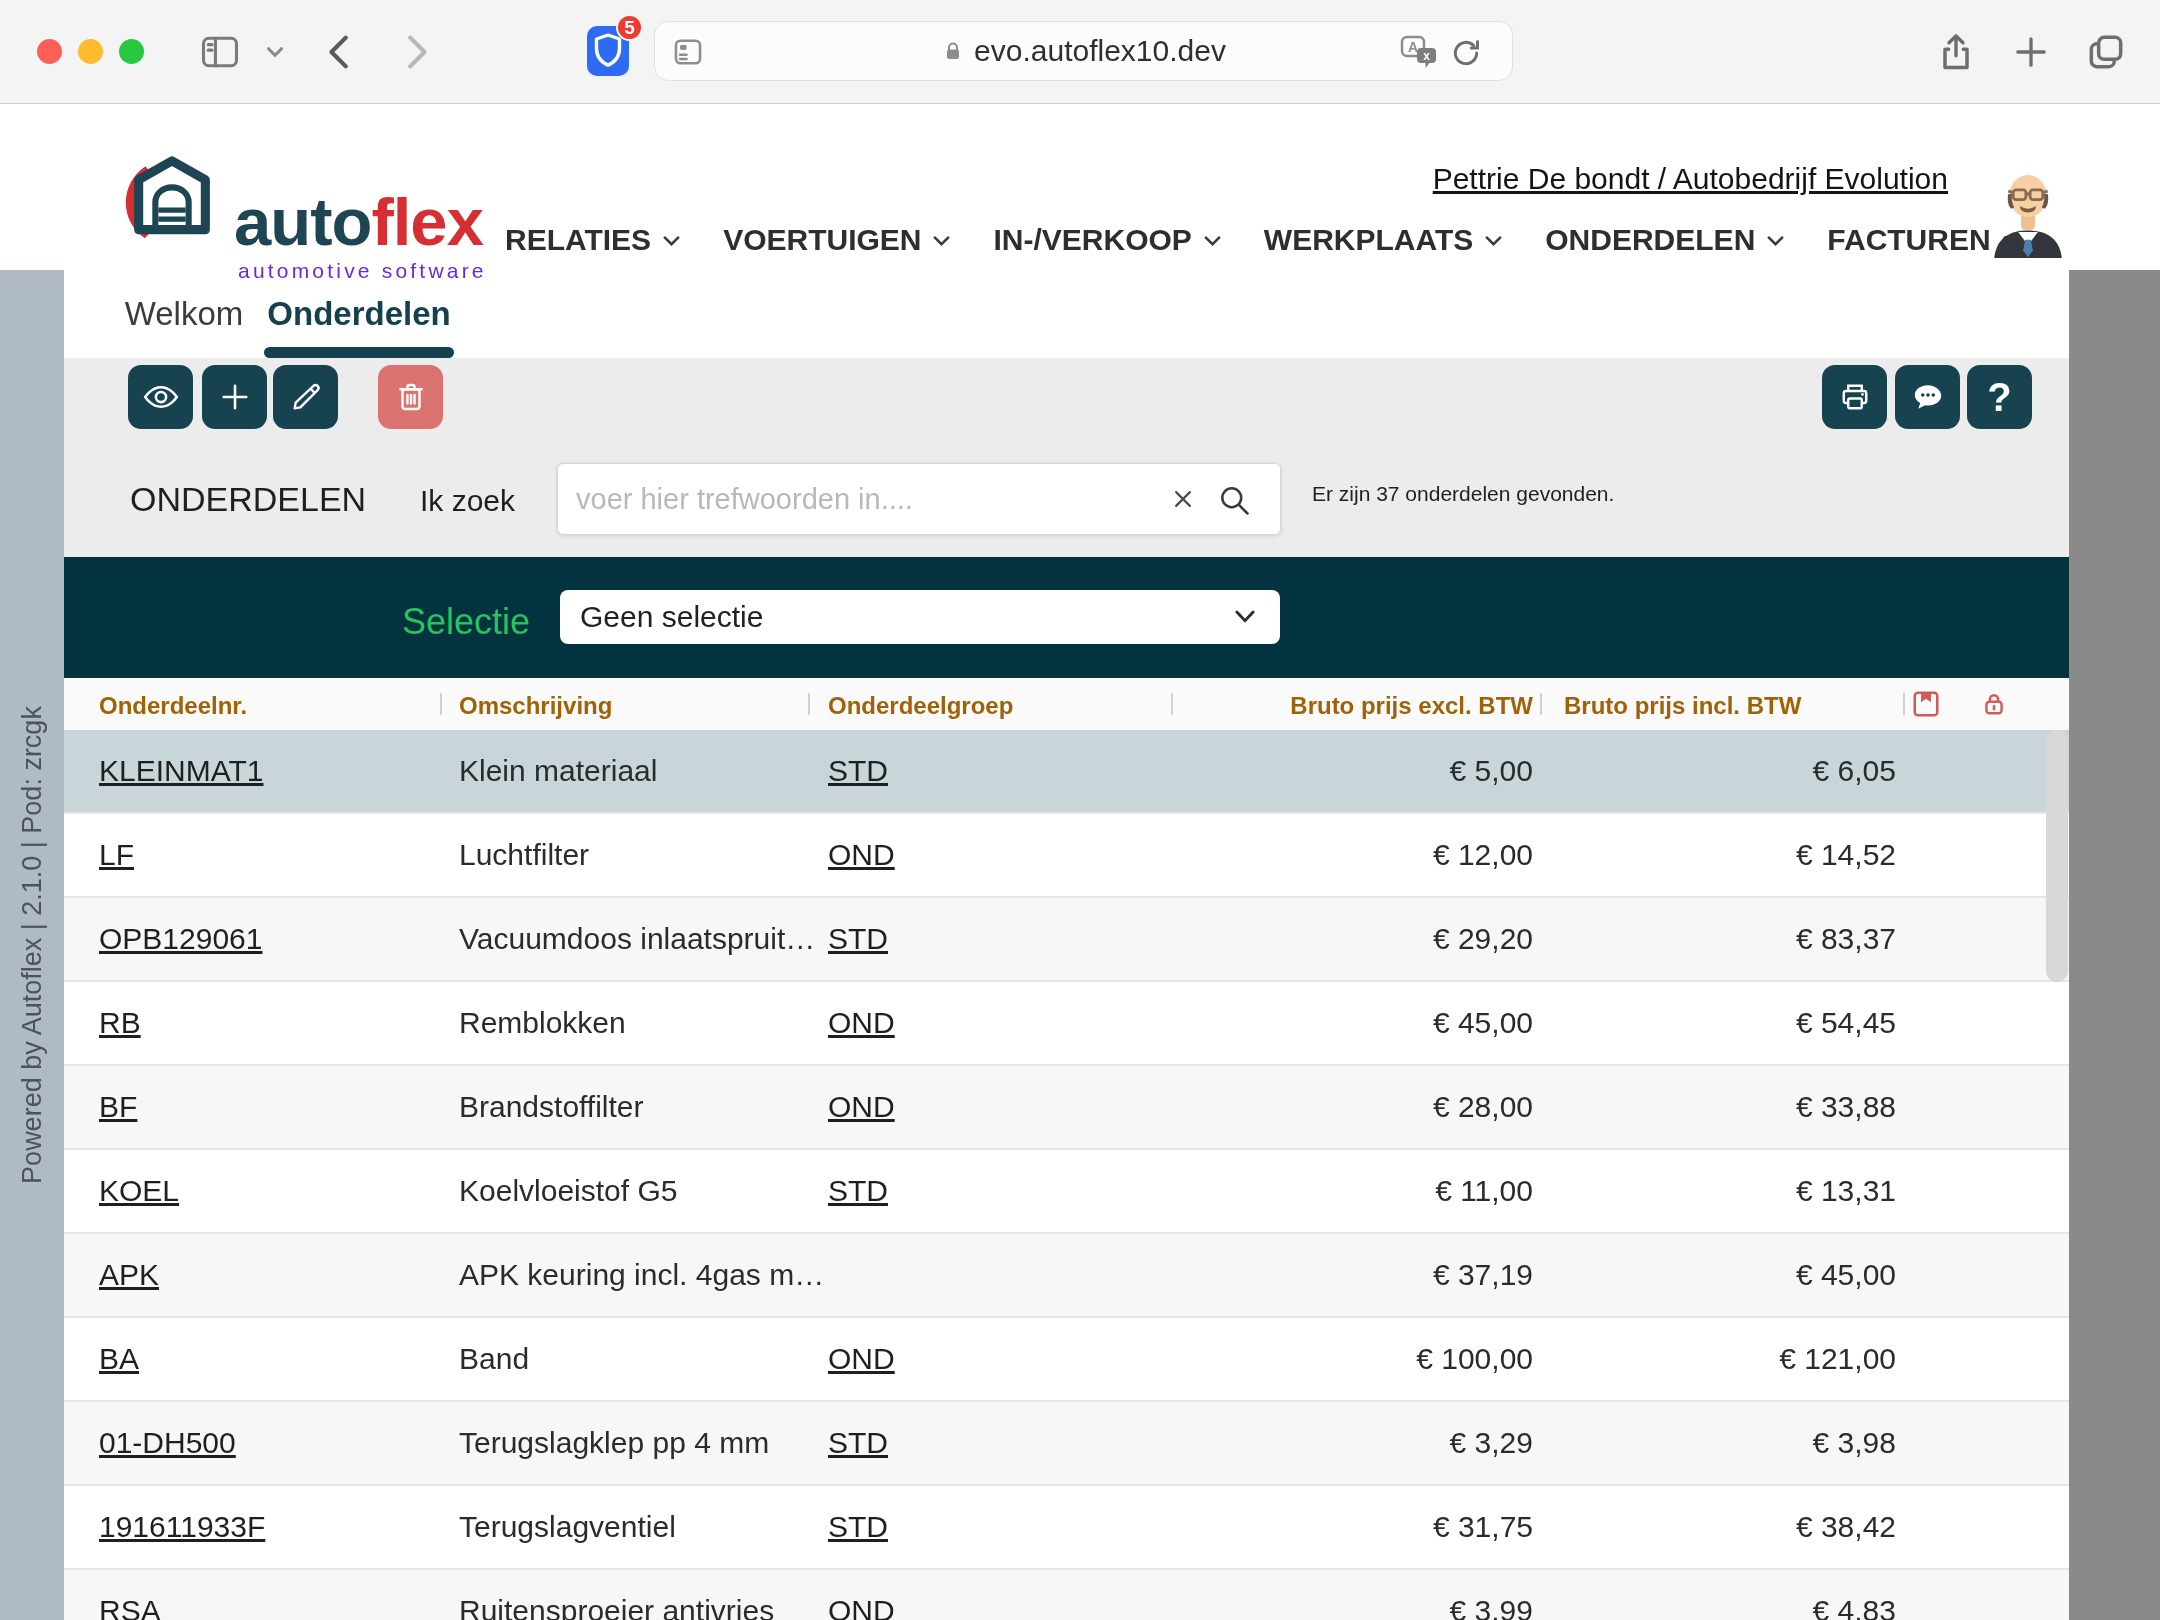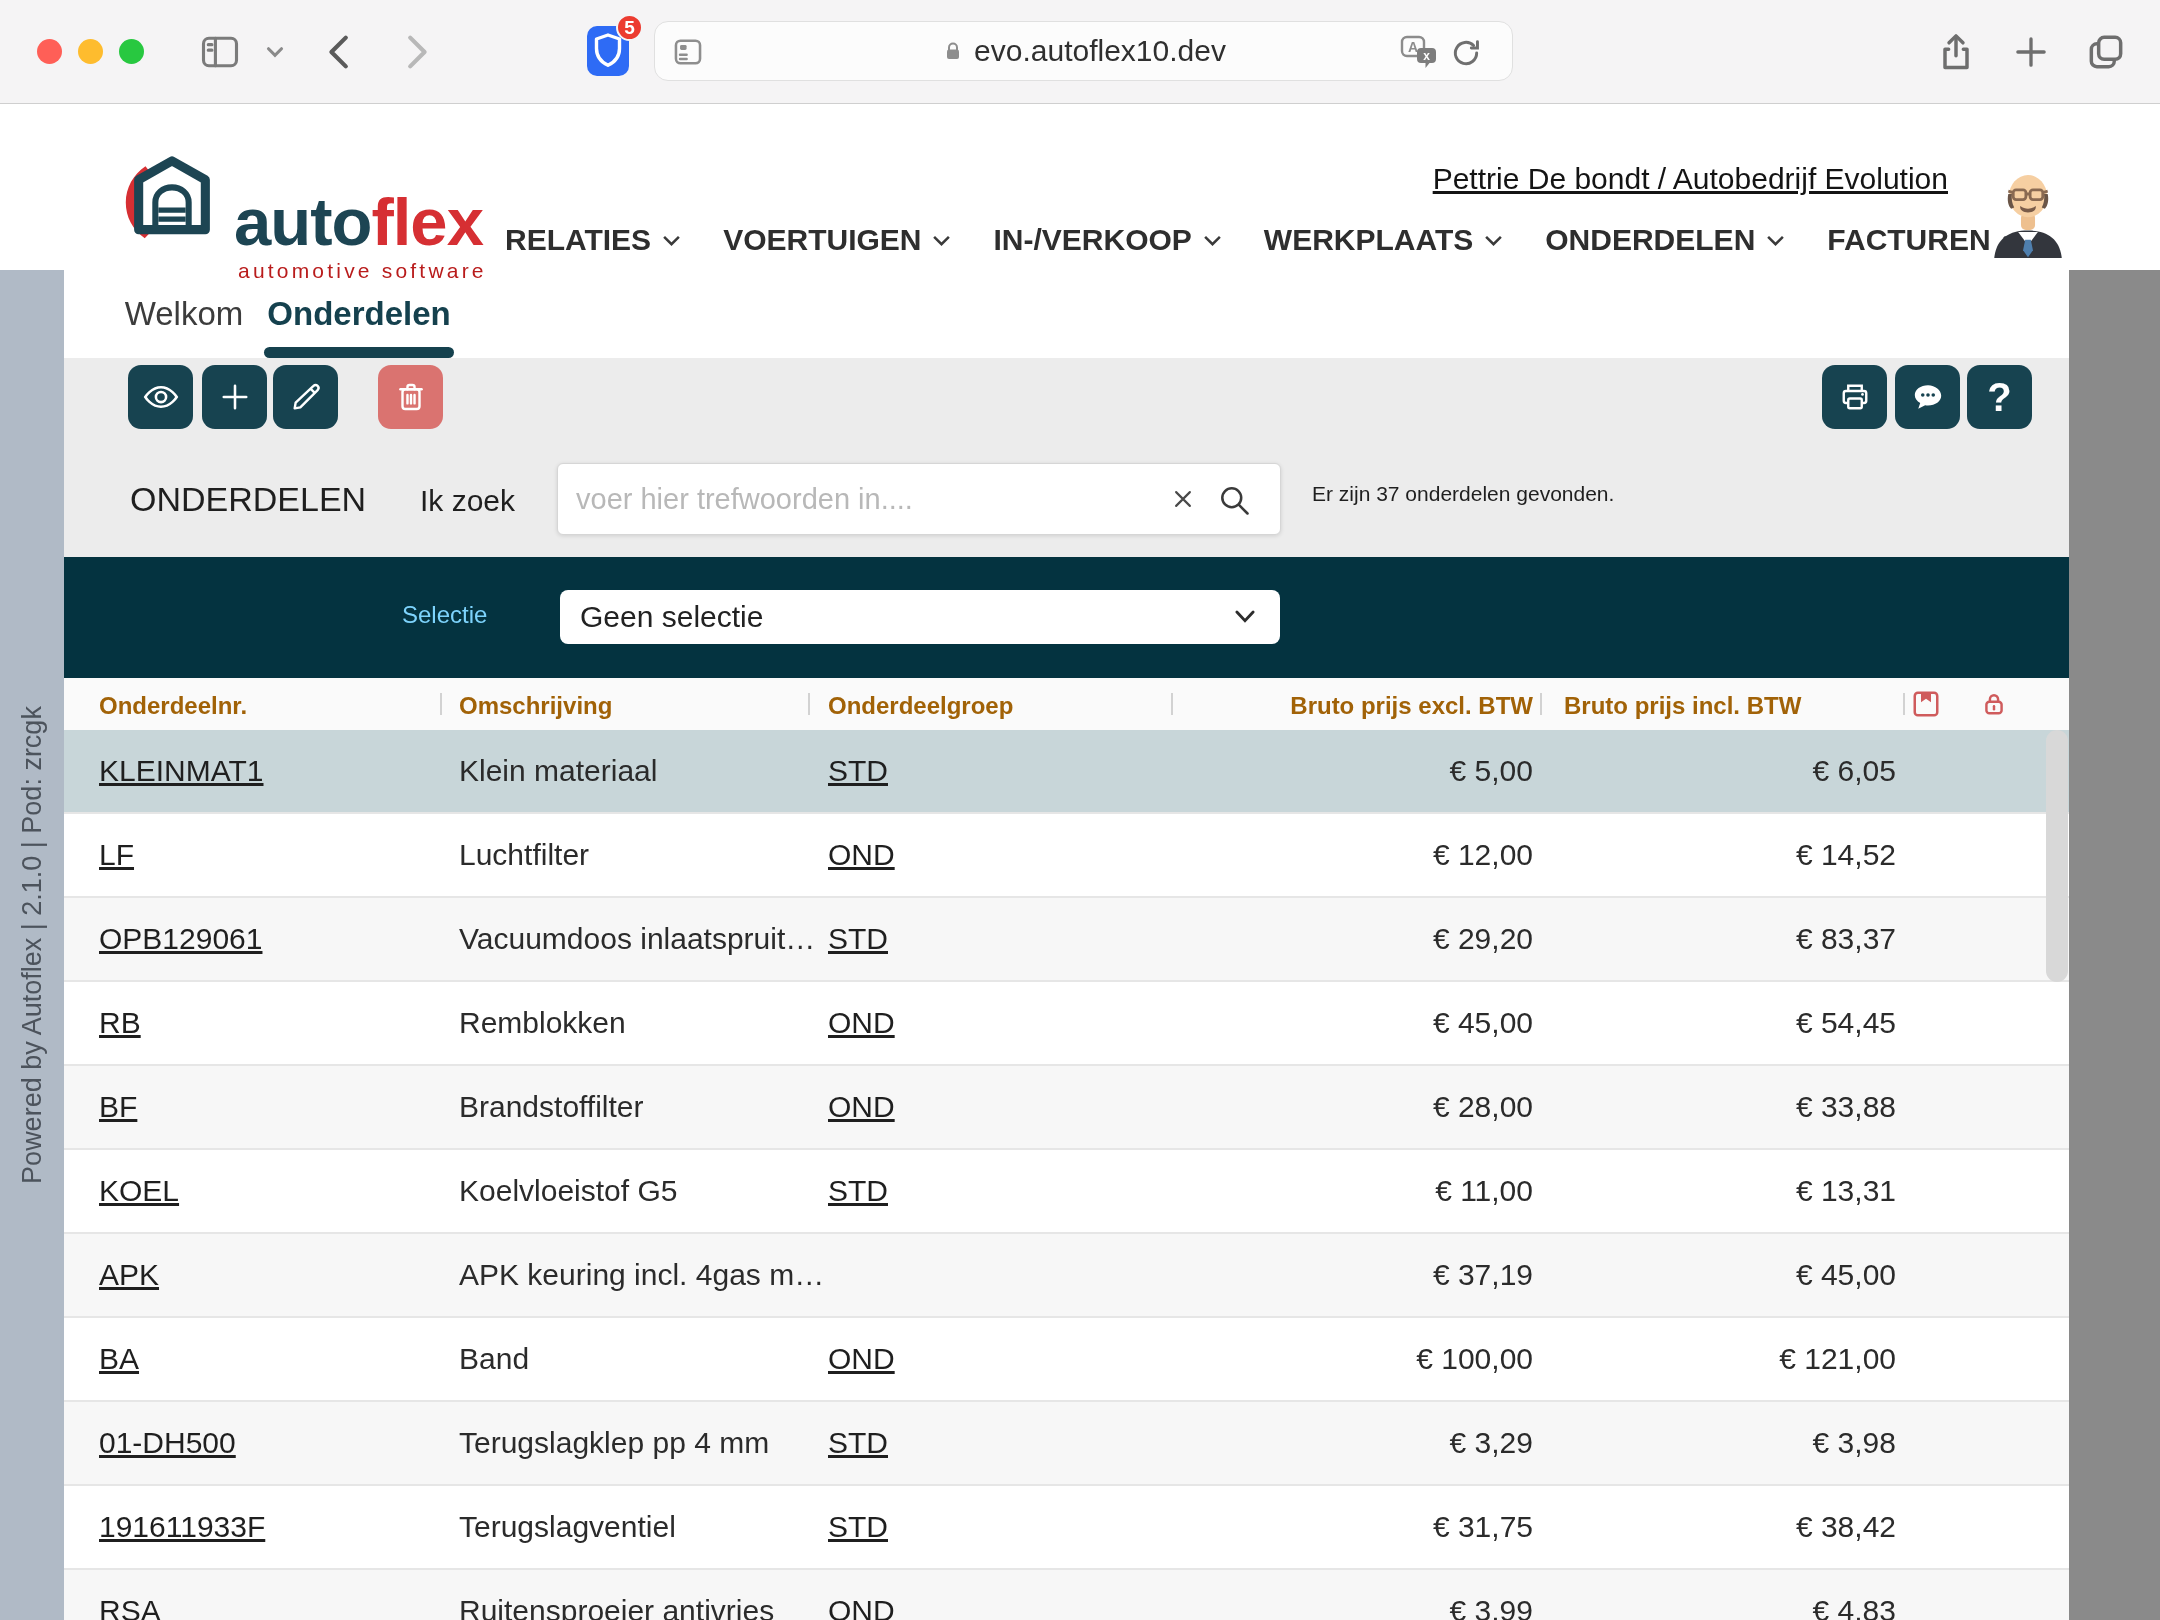--- a/index.html
+++ b/index.html
@@ -21,21 +21,21 @@
   .page-icon{position:absolute;left:16px;top:13px}
   .urlcenter{position:absolute;inset:0;display:flex;align-items:center;justify-content:center;gap:9px;font-size:30px;color:#2f2f2f}
   .translate-ic{position:absolute;right:74px;top:13px}
   .reload-ic{position:absolute;right:30px;top:15px}
 
   
   .pageheader{position:absolute;top:104px;left:0;width:2160px;height:166px;background:#fff;z-index:10}
   .logo{position:absolute;left:122px;top:42px;display:flex;gap:12px}
   .logotext .word{font-size:67px;font-weight:700;letter-spacing:-1px;line-height:1;margin-top:42px}
   .lt-auto{color:#1d4553}.lt-flex{color:#d62f33}
-  .tagline{font-size:21px;color:#b91c1c;letter-spacing:3.2px;margin-top:4px;margin-left:4px}
+  .tagline{font-size:21px;color:#6d28d9;letter-spacing:3.2px;margin-top:4px;margin-left:4px}
   .mainnav{position:absolute;left:505px;top:112px;height:48px;display:flex;align-items:center;gap:42px;
            font-weight:700;font-size:30px;color:#2e2e2e}
   .navitem{display:flex;align-items:center;gap:11px;cursor:pointer}
   .userlink{position:absolute;right:212px;top:58px;font-size:30px;color:#141414;text-decoration:underline}
   .avatar{position:absolute;left:1983px;top:62px;width:90px;height:94px}
 
   
   .leftstrip{position:absolute;left:0;top:270px;width:64px;height:1350px;background:#b0bac6;z-index:5}
   .vtext{position:absolute;left:50%;top:50%;transform:translate(-50%,-50%) rotate(-90deg);
          white-space:nowrap;font-size:27px;color:#4c535c}
@@ -58,21 +58,21 @@
   .searchbox{position:absolute;left:493px;top:105px;width:724px;height:72px;background:#fff;border:1px solid #d6d6d6;
              border-radius:6px;box-sizing:border-box;box-shadow:0 1px 4px rgba(0,0,0,.12)}
   .searchbox input{width:100%;height:100%;border:none;outline:none;background:transparent;padding:0 110px 0 18px;
                    font-size:29px;color:#333;font-family:"Liberation Sans",sans-serif;box-sizing:border-box}
   .searchbox input::placeholder{color:#b8b8b8}
   .clear-ic{position:absolute;right:82px;top:20px;cursor:pointer}
   .mag-ic{position:absolute;right:28px;top:18px;cursor:pointer}
   .results{position:absolute;left:1248px;top:124px;font-size:21px;color:#1f1f1f}
 
   .selbar{position:absolute;top:287px;left:0;right:0;height:121px;background:#043340}
-  .sel-label{position:absolute;left:338px;top:44px;font-size:24px;color:#7dd3fc}
+  .sel-label{position:absolute;left:338px;top:44px;font-size:36px;color:#22c55e}
   .selbox{position:absolute;left:496px;top:33px;width:720px;height:54px;background:#fff;border-radius:8px;
           display:flex;align-items:center;padding:0 20px;font-size:30px;color:#222;box-sizing:border-box;cursor:pointer}
   .selbox .chev{margin-left:auto}
 
   .thead{position:absolute;top:408px;left:0;right:0;height:52px;background:#fafafa;font-weight:700;font-size:24px;color:#a16207}
   .hlabel{position:absolute;top:14px;white-space:nowrap}
   .h1{left:35px}.h2{left:395px}.h3{left:764px}
   .h4{left:1100px;width:369px;text-align:right}.h5{left:1500px;width:332px;text-align:left}
   .hsep{position:absolute;top:15px;width:2px;height:22px;background:#d2d2d2}
   .hicon{position:absolute;top:11px}

